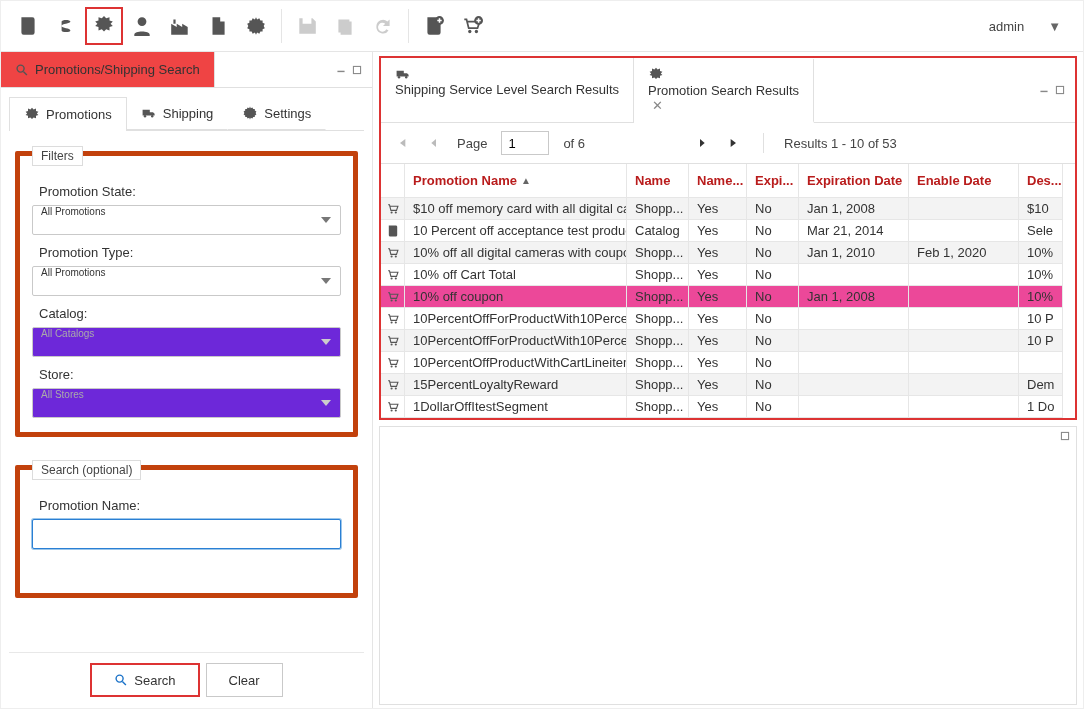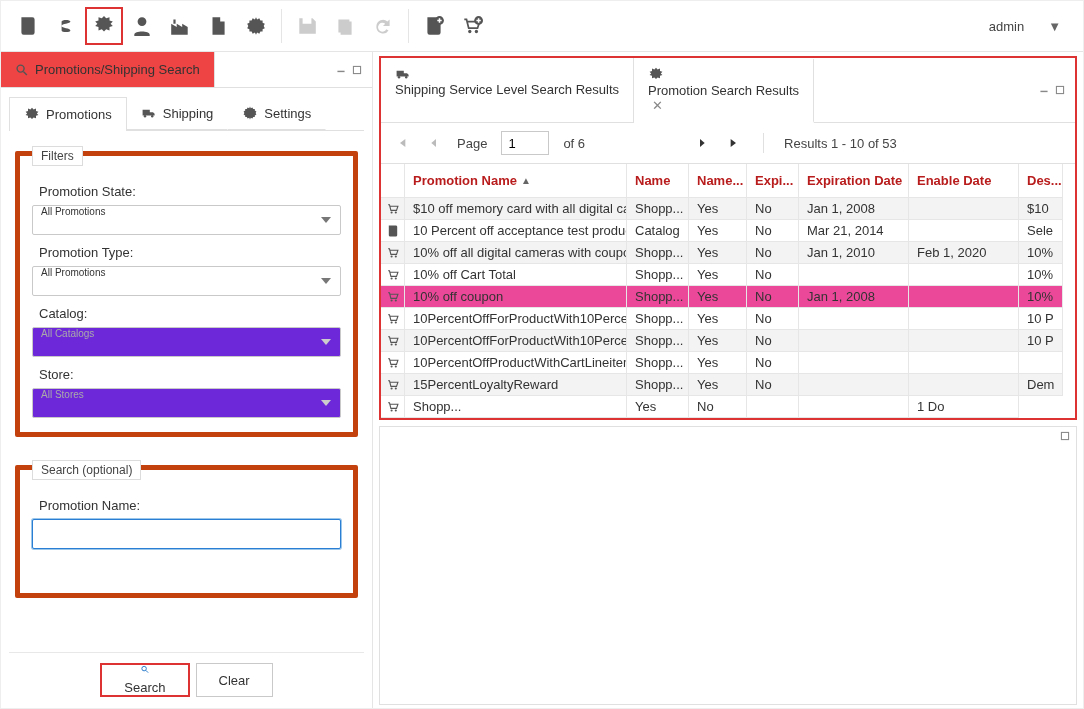--- a/index.html
+++ b/index.html
@@ -92,21 +92,21 @@
     border-left: 5px solid transparent; border-right: 5px solid transparent;
     border-top: 6px solid #777;
   }
   .sel-wrap.disabled::after { border-top-color:#ccc; }
   .finput.focused { border: 1px solid #2a7fd4; box-shadow: 0 0 0 1px #9cc6ea; }
 
   .btnrow { display:flex; justify-content:center; gap: 6px; padding: 10px 0 14px 0; border-top:1px solid #e8e8e8; margin: 0 8px; }
   .btn {
     display:flex; align-items:center; justify-content:center; gap:6px;
     border: 1px solid #c9c9c9; background:#fff; color:#333;
-    height: 34px; padding: 0 22px; font-size: 13px; flex-direction: column;
+    height: 34px; padding: 0 22px; font-size: 13px;
   }
   .btn.primary-outline { border: 2px solid #d33; }
   .btn svg { width:14px; height:14px; fill:#1a72c8; }
 
   
   .right-wrap { border: 2px solid #d33; margin: 4px 6px 0 6px; }
   .rtabs { display:flex; border-bottom: 1px solid #e0e0e0; align-items:stretch; }
   .rtab {
     display:flex; align-items:flex-start; gap:0;
     padding: 8px 14px; border-right:1px solid #e0e0e0;
@@ -558,20 +558,21 @@
           <div class="td row-odd">Yes</div>
           <div class="td row-odd">No</div>
           <div class="td row-odd"></div>
           <div class="td row-odd"></div>
           <div class="td row-odd">Dem</div>
           <div class="td  iconcell">
             <svg viewBox="0 0 20 20" class="">
               <use href="#i-cart"></use>
             </svg>
           </div>
+          <div class="td ">1DollarOffItestSegment</div>
           <div class="td ">Shopp...</div>
           <div class="td ">Yes</div>
           <div class="td ">No</div>
           <div class="td "></div>
           <div class="td "></div>
           <div class="td ">1 Do</div>
         </div>
     </div>
 
     <div class="right-lower">

